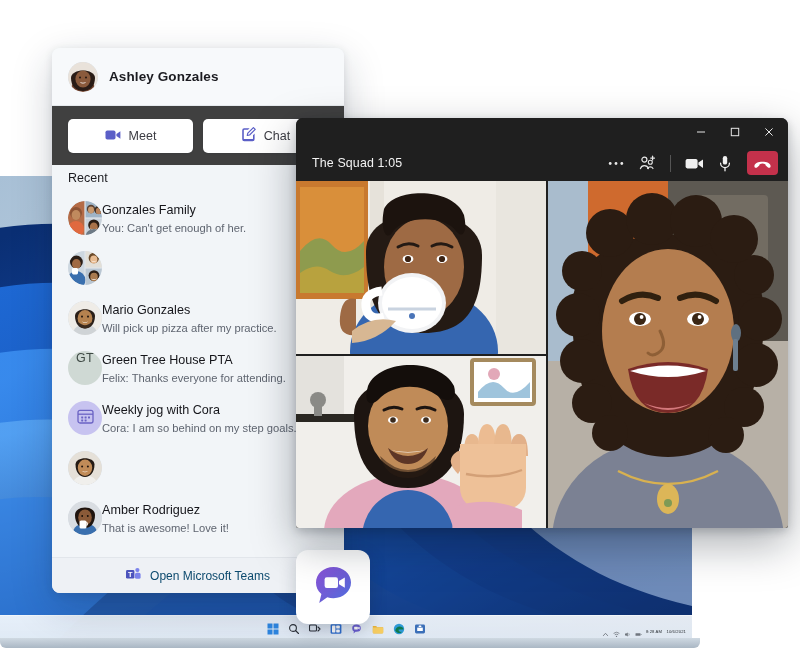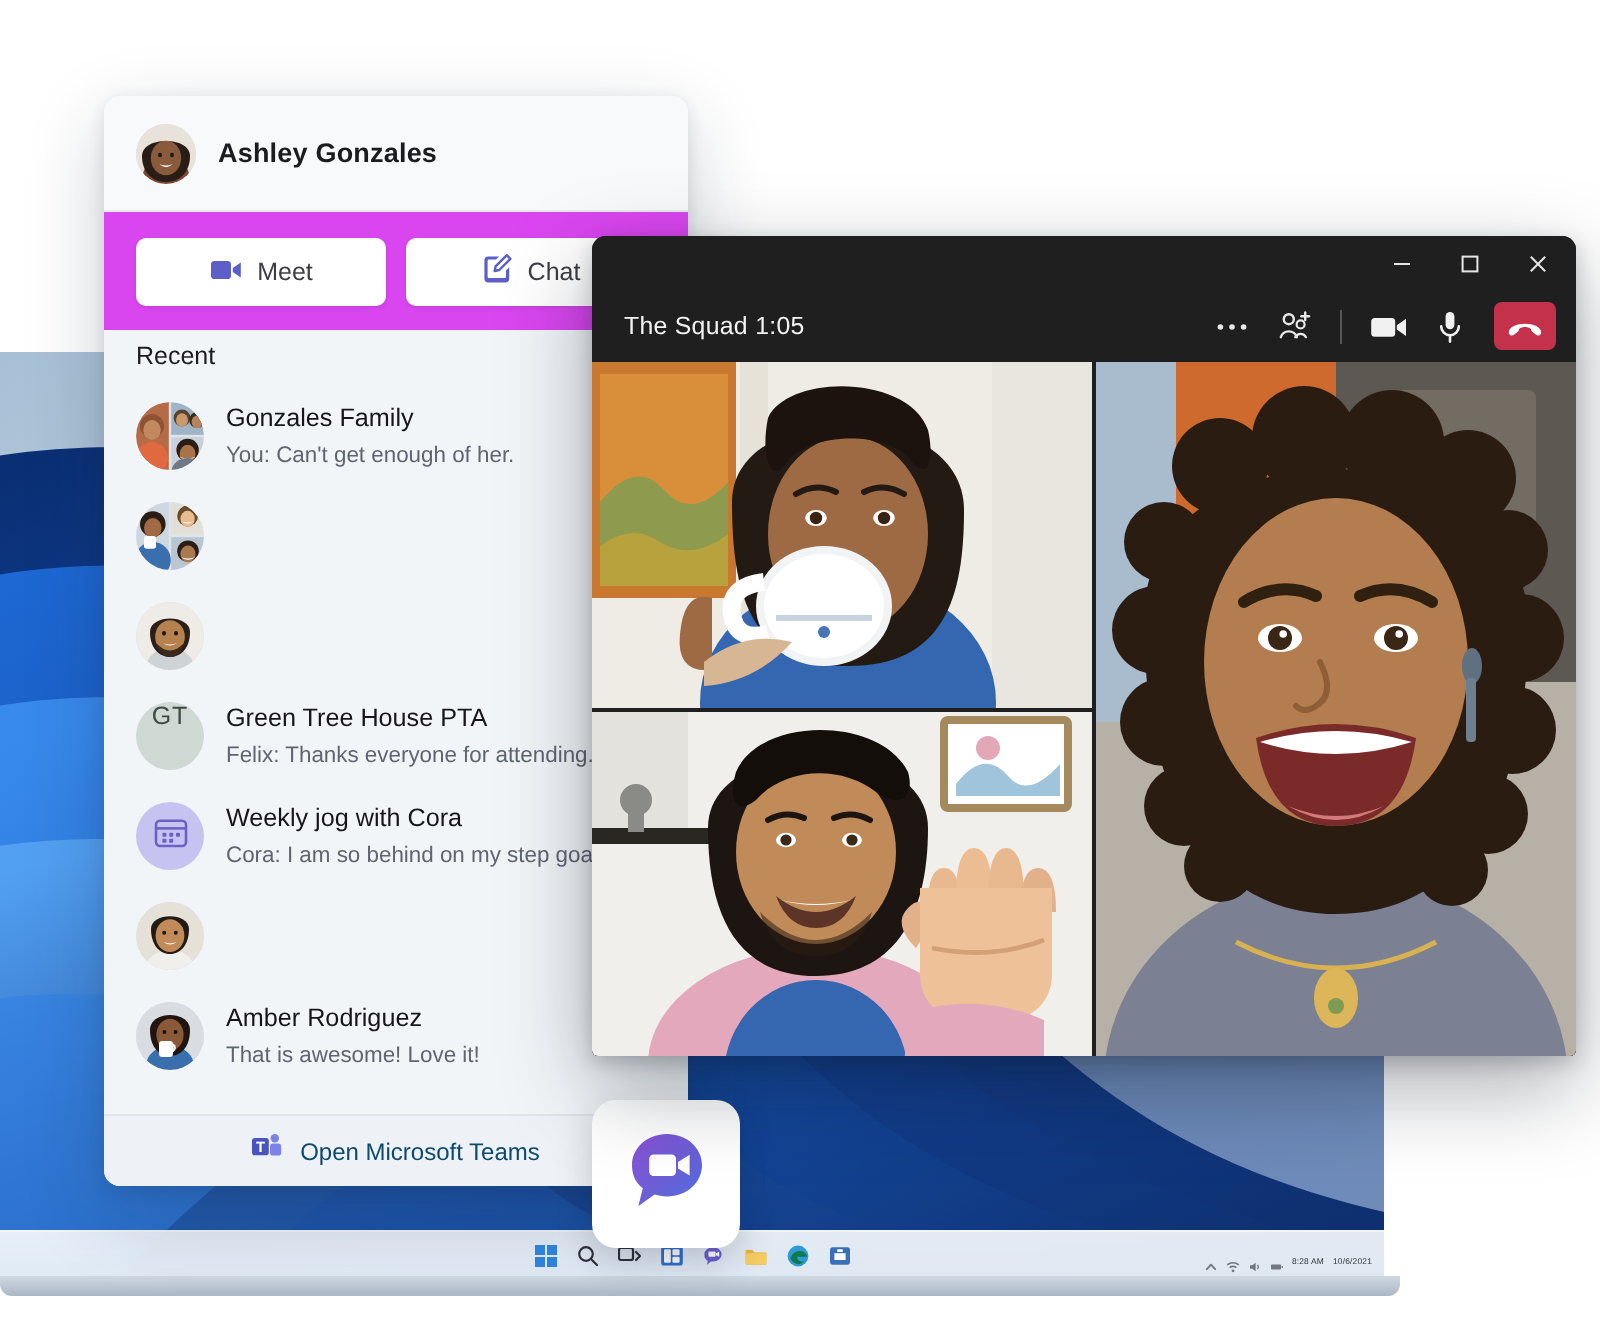--- a/index.html
+++ b/index.html
@@ -52,34 +52,34 @@
     height: 58px; display:flex; align-items:center; gap:11px;
     padding: 0 16px; background:#f7f9fb;
     border-bottom: 1px solid #e6eaee;
     text-align: right;
   }
   .panel-header .name { font-size:13.5px; font-weight:700; color:#1b1b20; letter-spacing:.1px; }
 
   .avatar { border-radius:50%; overflow:hidden; flex:0 0 auto; position:relative; background:#d7dde4; }
   .avatar svg { display:block; }
 
-  .action-row { display:flex; gap:10px; padding: 13px 16px 12px; background:#d946ef; }
+  .action-row { display:flex; gap:10px; padding: 13px 16px 12px; background:#404040; }
   .act-btn {
     flex:1; height:34px; background:#ffffff; border:none; border-radius:5px;
     display:flex; align-items:center; justify-content:center; gap:8px;
     box-shadow: 0 1px 2px rgba(20,30,45,.10);
     cursor:pointer;
   }
   .act-btn .lbl { font-size:12.5px; color:#3c3c43; font-weight:400; }
 
   .recent-label { padding: 6px 16px 8px; font-size:12.5px; font-weight:400; color:#1b1b20; }
 
   .recent-list { flex:1; overflow:hidden; padding: 0 0 4px; }
   .chat-row {
-    display:flex; align-items:center; gap:11px; padding: 6px 16px; height:50px;
+    display:flex; align-items:center; padding: 6px 16px; height:50px;
     cursor:pointer;
   }
   .chat-text { min-width:0; flex:1; }
   .chat-title { font-size:12.6px; color:#15151a; font-weight:400; line-height:16px;
     white-space:nowrap; overflow:hidden; text-overflow:ellipsis; }
   .chat-prev { font-size:11.2px; color:#5f6570; line-height:15px;
     white-space:nowrap; overflow:hidden; text-overflow:ellipsis; }
 
   .initials-av { width:34px;height:34px;border-radius:50%; background:#cfd9d4;
     display:flex;align-items:flex-start;justify-content:center; font-size:12.5px;
@@ -400,20 +400,24 @@
               <rect width="34" height="34" fill="#efece7"></rect>
               <ellipse cx="17" cy="33" rx="12" ry="10" fill="#cfd3d6"></ellipse>
               <path d="M7 15 C7 6 27 6 27 15 C27 23 22.5 27.5 17 27.5 C11.5 27.5 7 23 7 15Z" fill="#2b1f18"></path>
               <ellipse cx="17" cy="17.5" rx="7.4" ry="8.4" fill="#b5824f"></ellipse>
               <path d="M10 20.5 q7 7.5 14 0 q-2 7 -7 7 q-5 0 -7 -7Z" fill="#3a2a1e"></path>
               <ellipse cx="14" cy="15.6" rx="1" ry="1.1" fill="#20150f"></ellipse>
               <ellipse cx="20" cy="15.6" rx="1" ry="1.1" fill="#20150f"></ellipse>
               <path d="M13.6 20.6 q3.4 2.4 6.8 0 q-3.4 1.2 -6.8 0Z" fill="#fff"></path>
             </g>
           </svg>
+        </span>
+        <span class="chat-text">
+          <span class="chat-title">Mario Gonzales</span>
+          <span class="chat-prev">Will pick up pizza after my practice.</span>
         </span>
       </div>
 
       <div class="chat-row">
         <span class="initials-av">
           <span>GT</span>
         </span>
         <span class="chat-text">
           <span class="chat-title">Green Tree House PTA</span>
           <span class="chat-prev">Felix: Thanks everyone for attending.</span>

